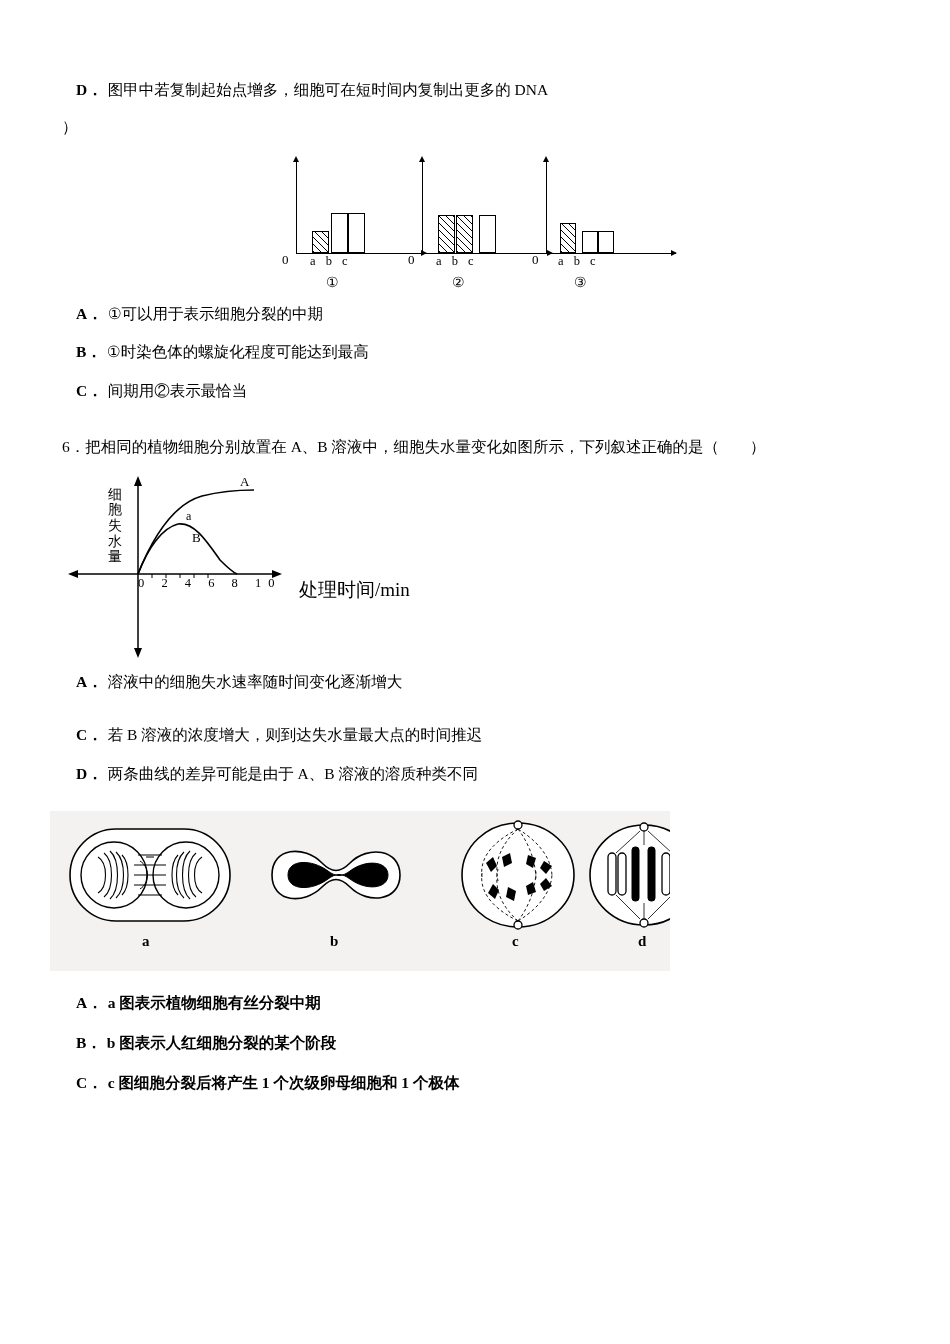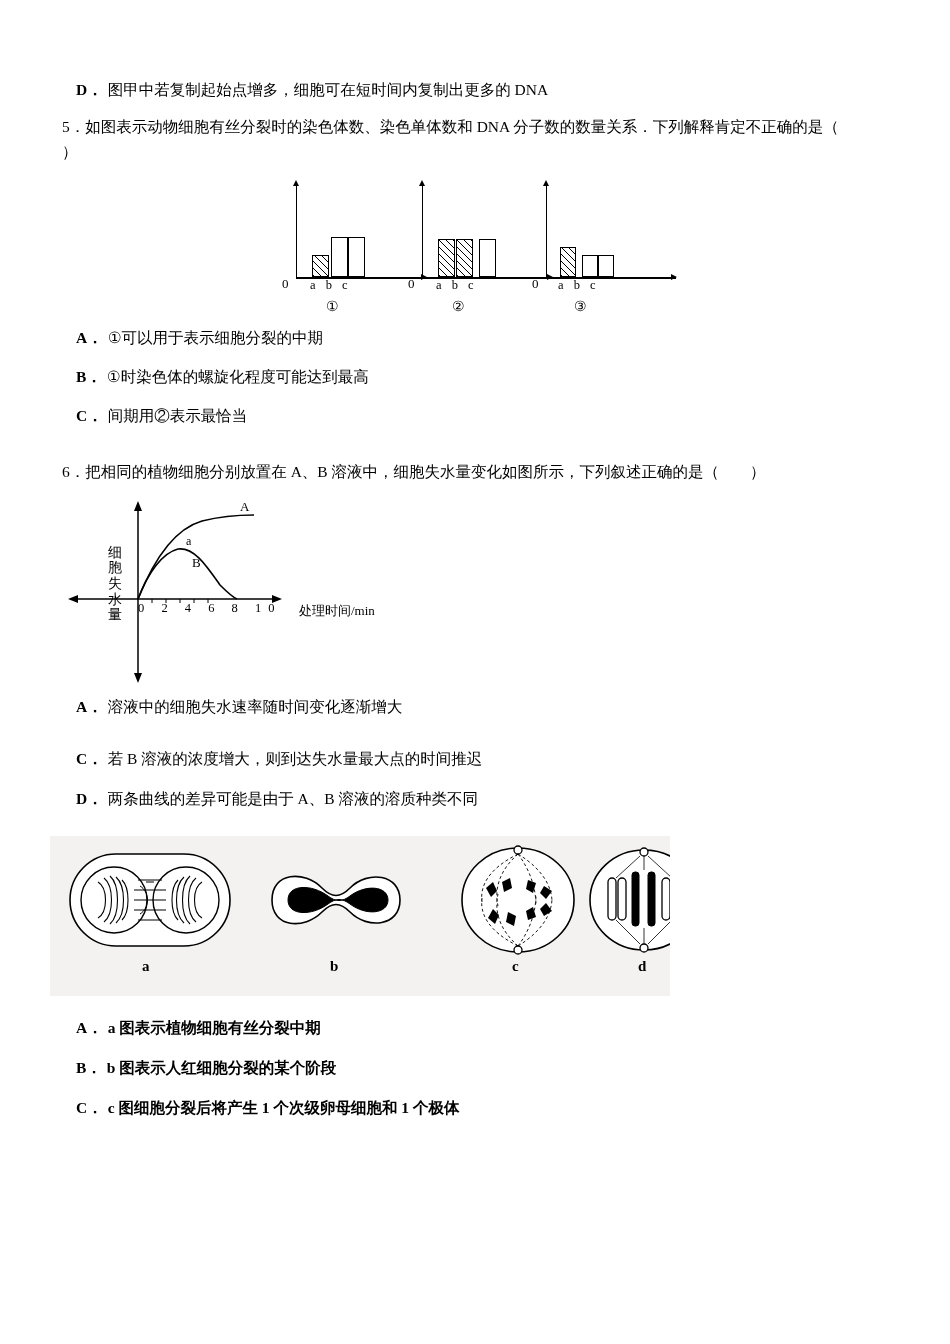--- a/index.html
+++ b/index.html
@@ -131,29 +131,28 @@
     height: 200px;
     margin: 10px 0 0 0;
   }
   .fig6 .ylabel {
     position: absolute;
     left: 44px;
     top: 18px;
     width: 18px;
     font-size: 14px;
     line-height: 1.12;
-    font-family: Liberation Serif, serif;
+    font-family: Liberation Mono, monospace;
     text-align: center;
-    margin-top: 32px;
   }
   .fig6 .xlabel {
     position: absolute;
     left: 198px;
     top: 107px;
-    font-size: 13px;
+    font-size: 19px;
     padding-left: 39px;
   }
   .fig6 .ticks {
     position: absolute;
     left: 76px;
     top: 106px;
     font-size: 12.5px;
     letter-spacing: 7px;
   }
 
@@ -180,23 +179,20 @@
 
 <div class="page">
   <div class="content">
 
     <p class="opt">
       <span class="lbl">D．</span><span>图甲中若复制起始点增多，细胞可在短时间内复制出更多的 DNA</span>
     </p>
 
     <div class="gap-sm"></div>
 
-    <p class="stem">
-      <span class="num">5．</span><span>如图表示动物细胞有丝分裂时的染色体数、染色单体数和 DNA 分子数的数量关系．下列解释肯定不正确的是（</span>
-    </p>
     <p class="stem">）</p>
 
     <div class="fig5">
 
       <div class="bargroup" style="left:212px;">
         <div class="axis-v"></div>
         <div class="axis-h"></div>
         <div class="bar hatch" style="left:38px; width:17px; height:22px;"></div>
         <div class="bar" style="left:57px; width:17px; height:40px;"></div>
         <div class="bar" style="left:74px; width:17px; height:40px;"></div>

